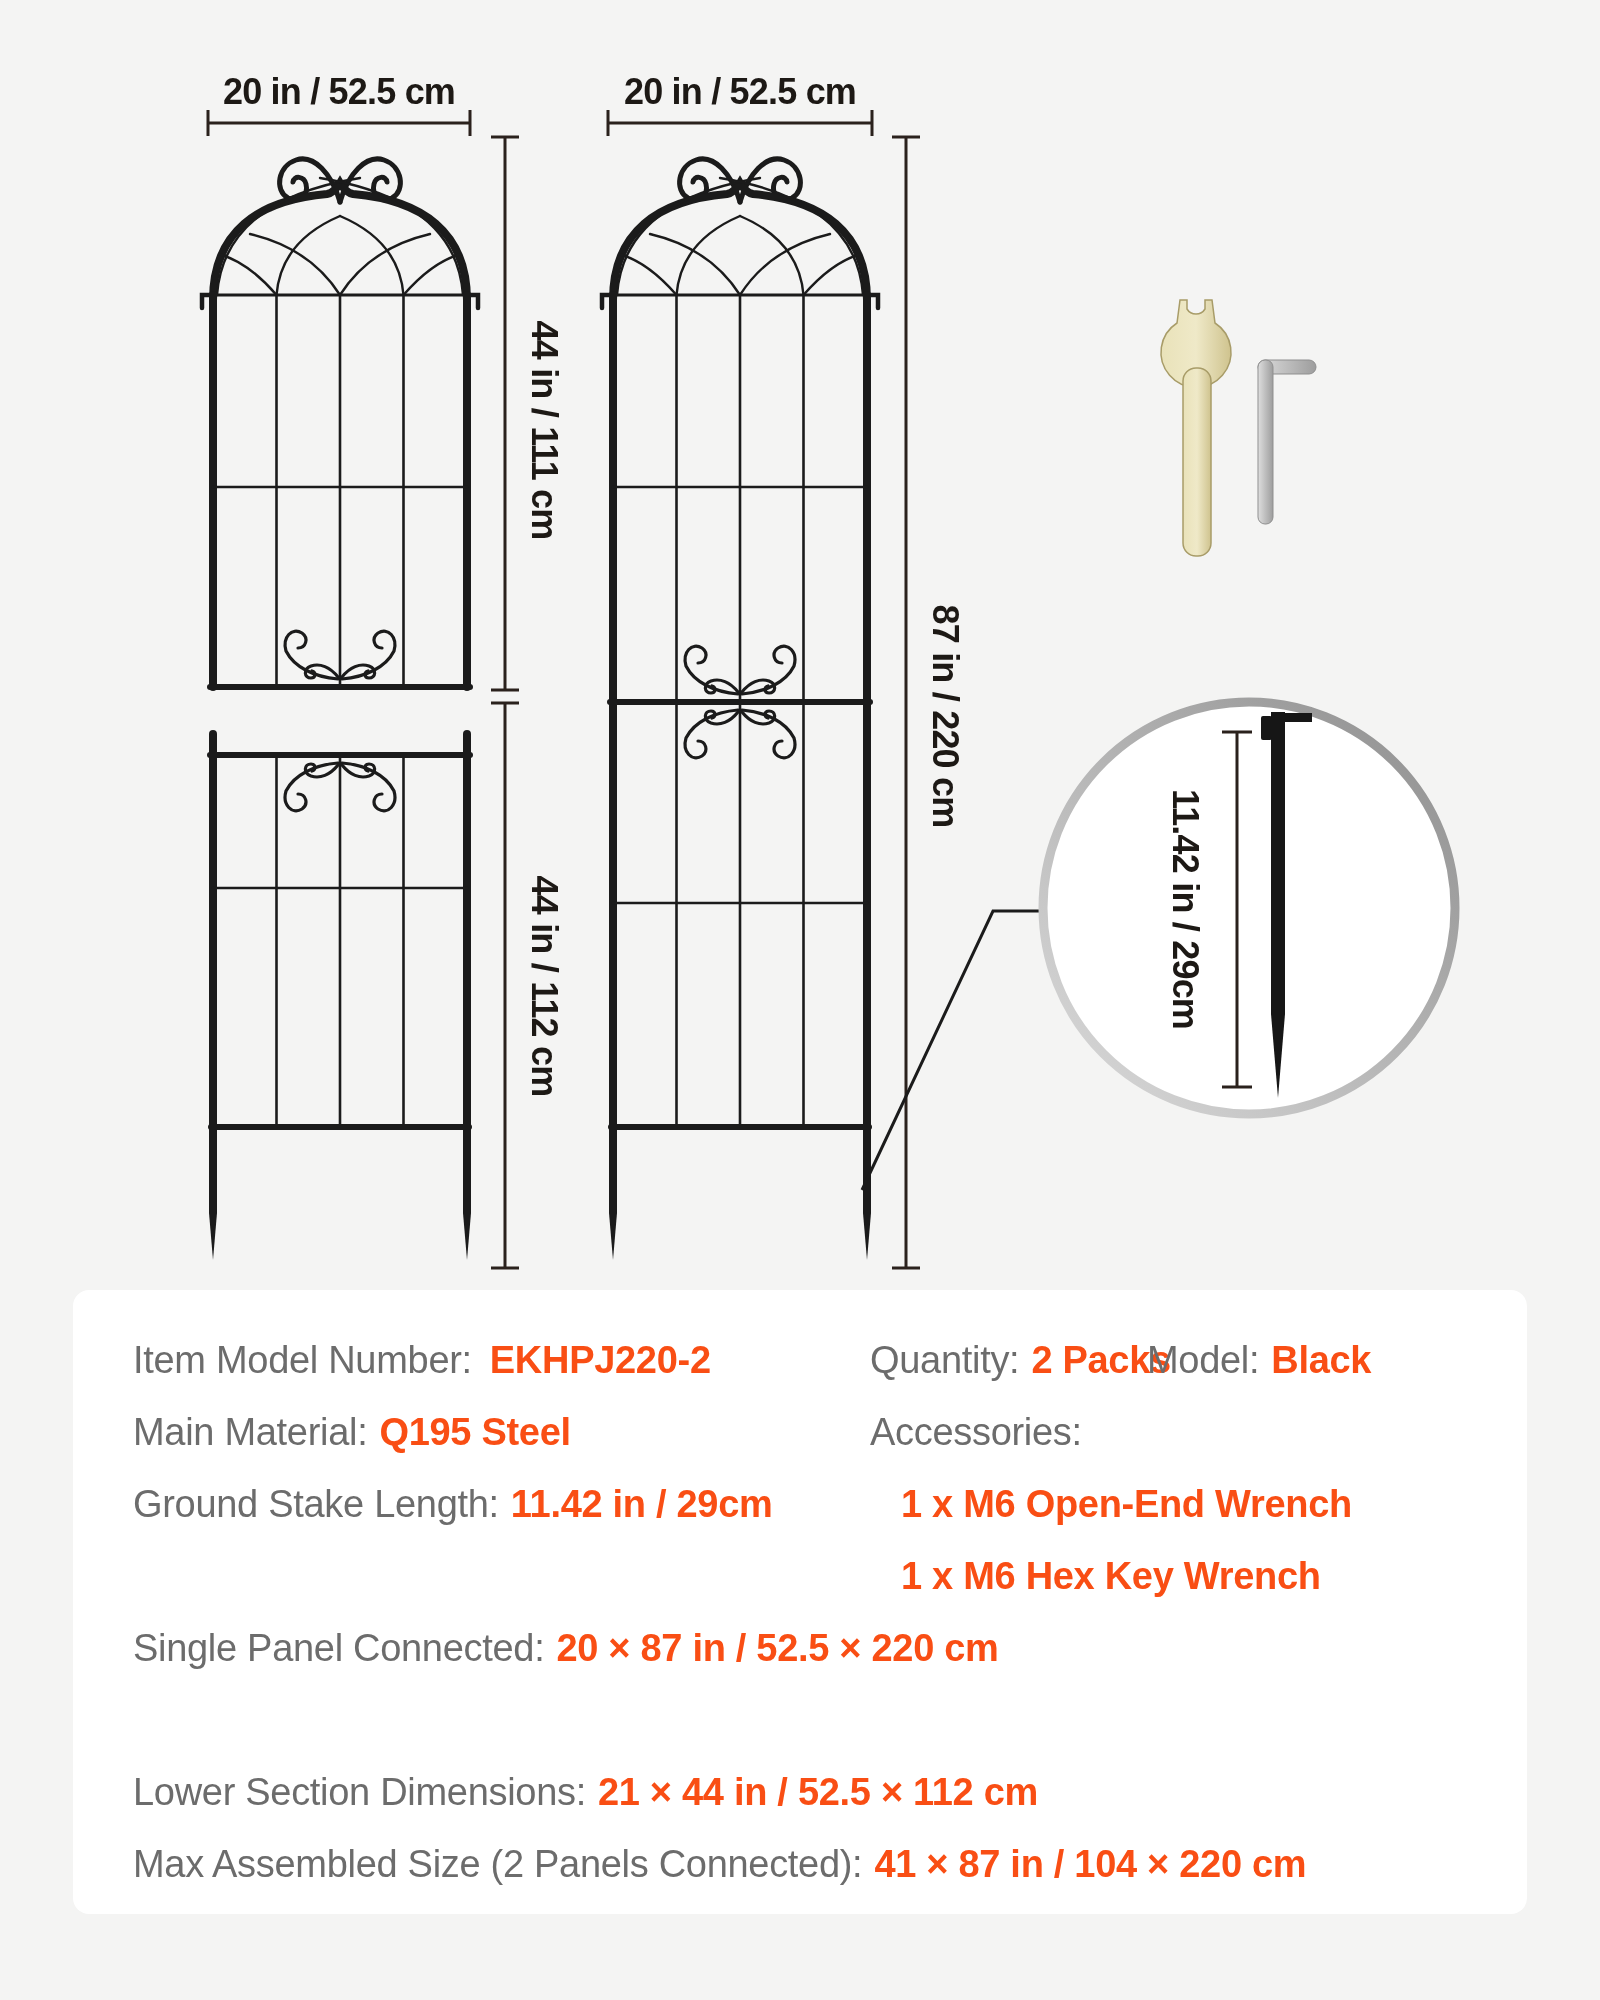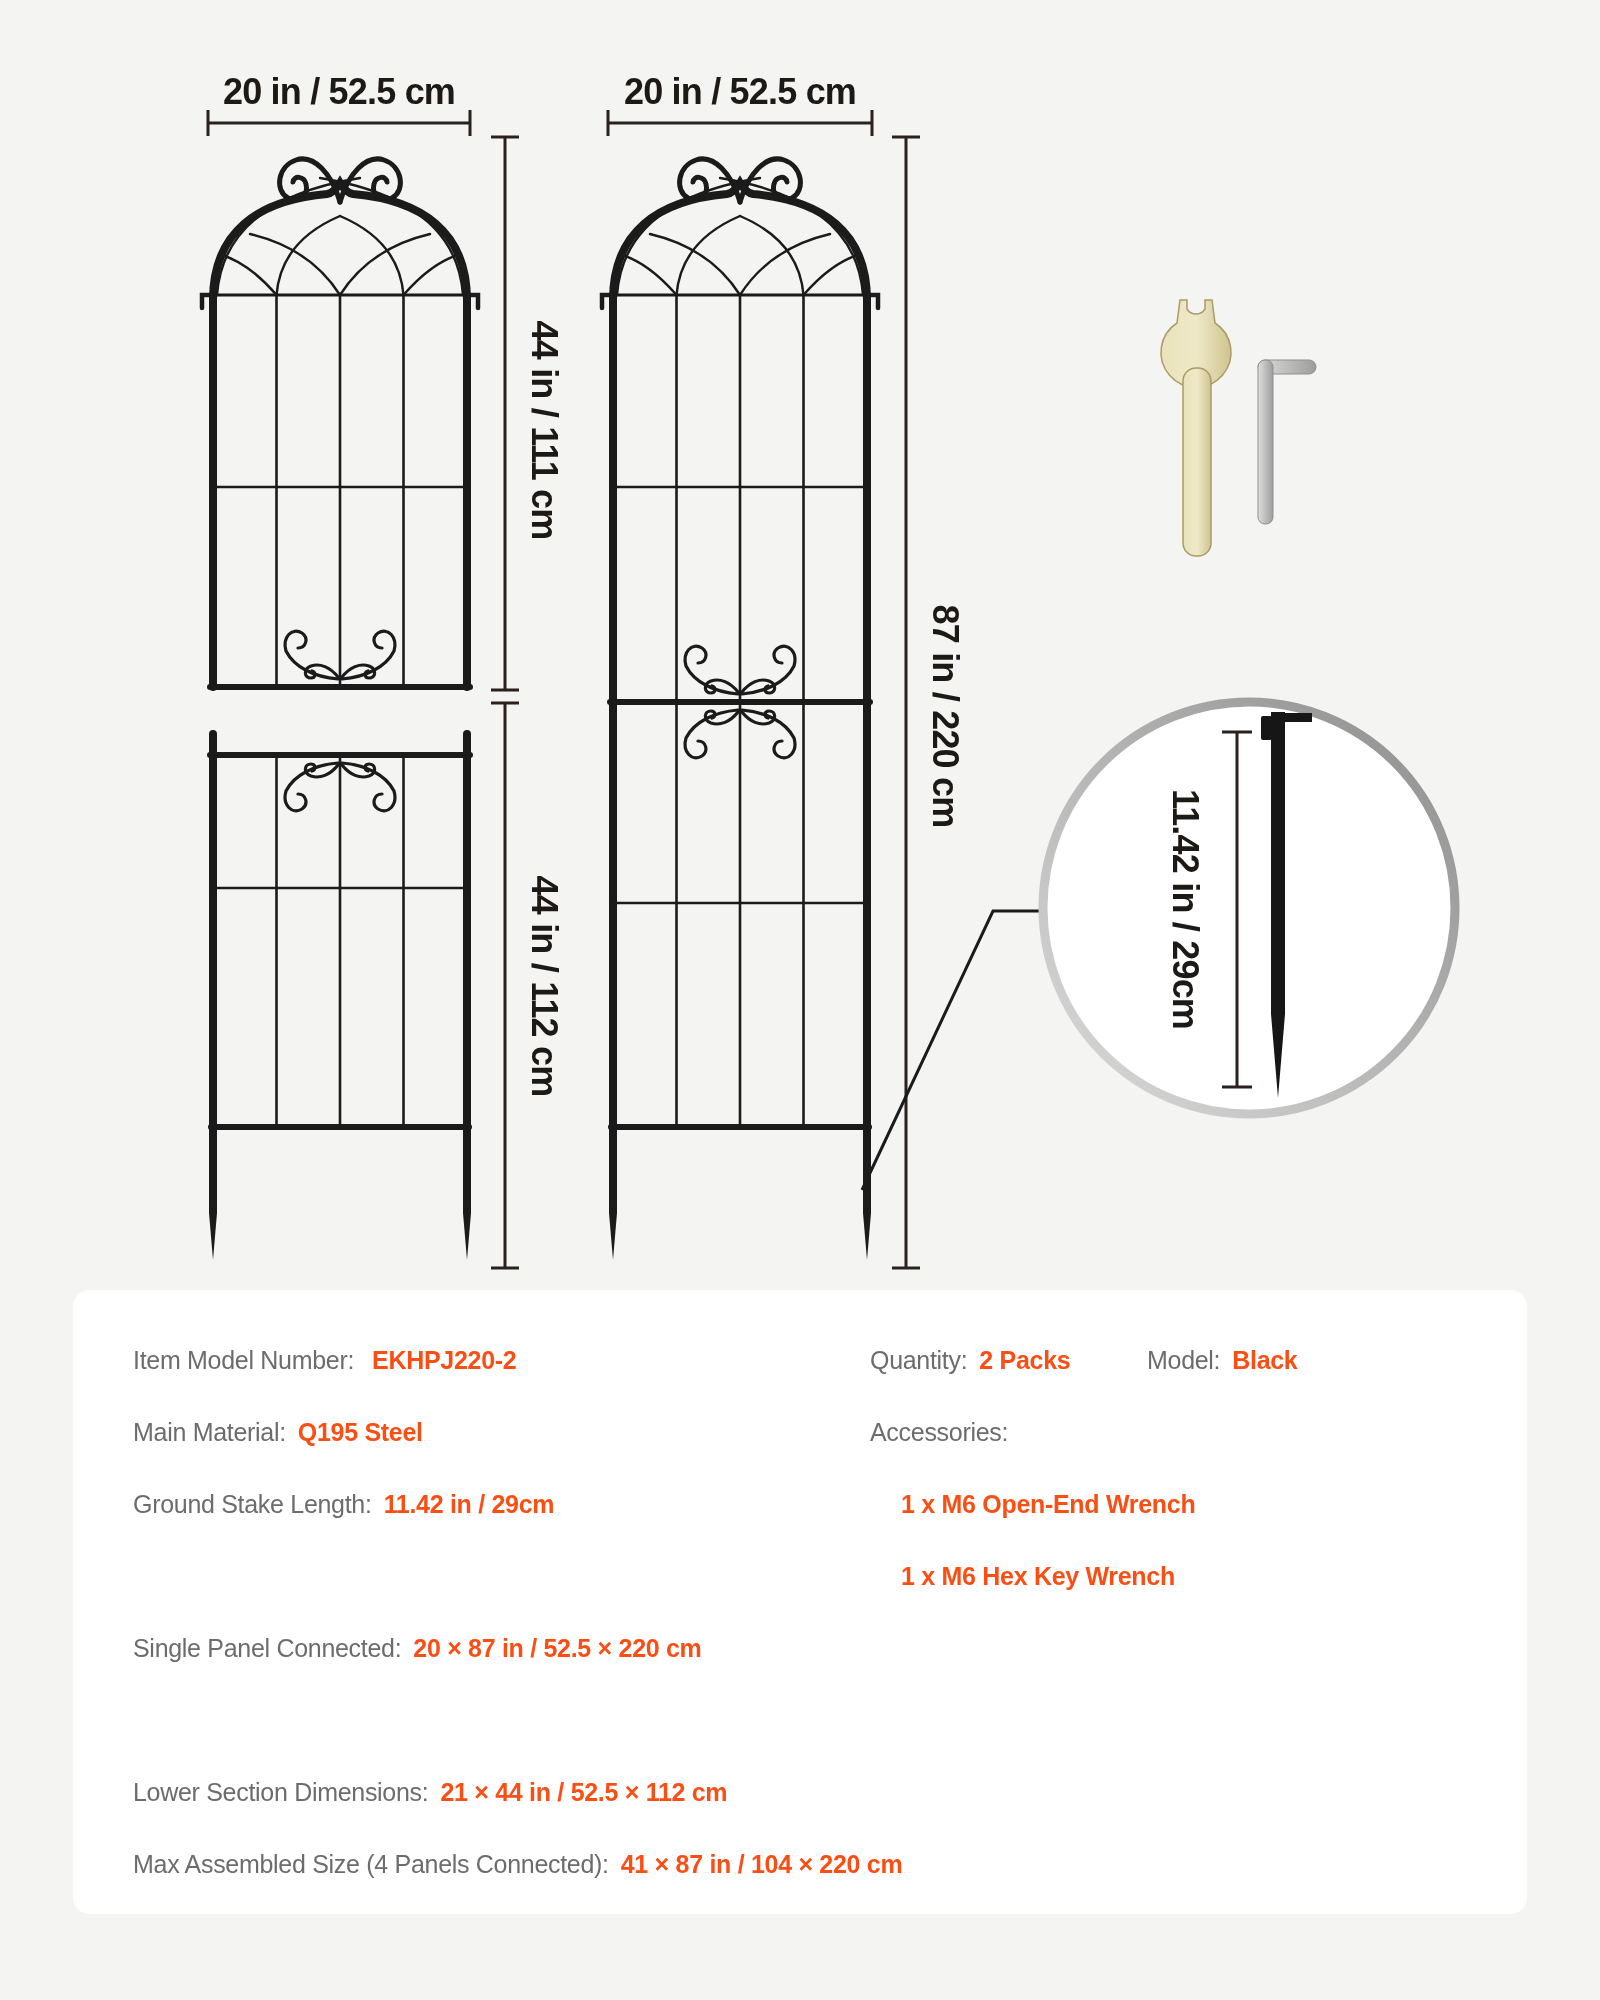--- a/index.html
+++ b/index.html
@@ -20,21 +20,21 @@
     fill:#1d1915;
   }
   .dim-stroke{stroke:#2a211c;stroke-width:3;fill:none;}
   
   #specs{
     position:absolute;left:73px;top:1290px;width:1454px;height:624px;
     background:#ffffff;border-radius:16px;
   }
   .spec-item{
     position:absolute;
-    font-size:25px;
+    font-size:38px;
     letter-spacing:-0.3px;
     white-space:nowrap;
     color:#6c6c6c;
     line-height:44px;
   }
   .spec-item .val{
     font-weight:700;
     color:#f94e14;
     margin-left:12px;
   }
@@ -206,21 +206,21 @@
     <div class="spec-item" style="left:60px;top:192px">
       <span>Ground Stake Length:</span><span class="val">11.42 in / 29cm</span>
     </div>
     <div class="spec-item" style="left:60px;top:336px">
       <span>Single Panel Connected:</span><span class="val">20 × 87 in / 52.5 × 220 cm</span>
     </div>
     <div class="spec-item" style="left:60px;top:480px">
       <span>Lower Section Dimensions:</span><span class="val">21 × 44 in / 52.5 × 112 cm</span>
     </div>
     <div class="spec-item" style="left:60px;top:552px">
-      <span>Max Assembled Size (4 Panels Connected):</span><span class="val">41 × 87 in / 104 × 220 cm</span>
+      <span>Max Assembled Size (2 Panels Connected):</span><span class="val">41 × 87 in / 104 × 220 cm</span>
     </div>
 
     <div class="spec-item" style="left:797px;top:48px">
       <span>Quantity:</span><span class="val">2 Packs</span>
     </div>
     <div class="spec-item" style="left:1074px;top:48px">
       <span>Model:</span><span class="val">Black</span>
     </div>
     <div class="spec-item" style="left:797px;top:120px">
       <span>Accessories:</span>

